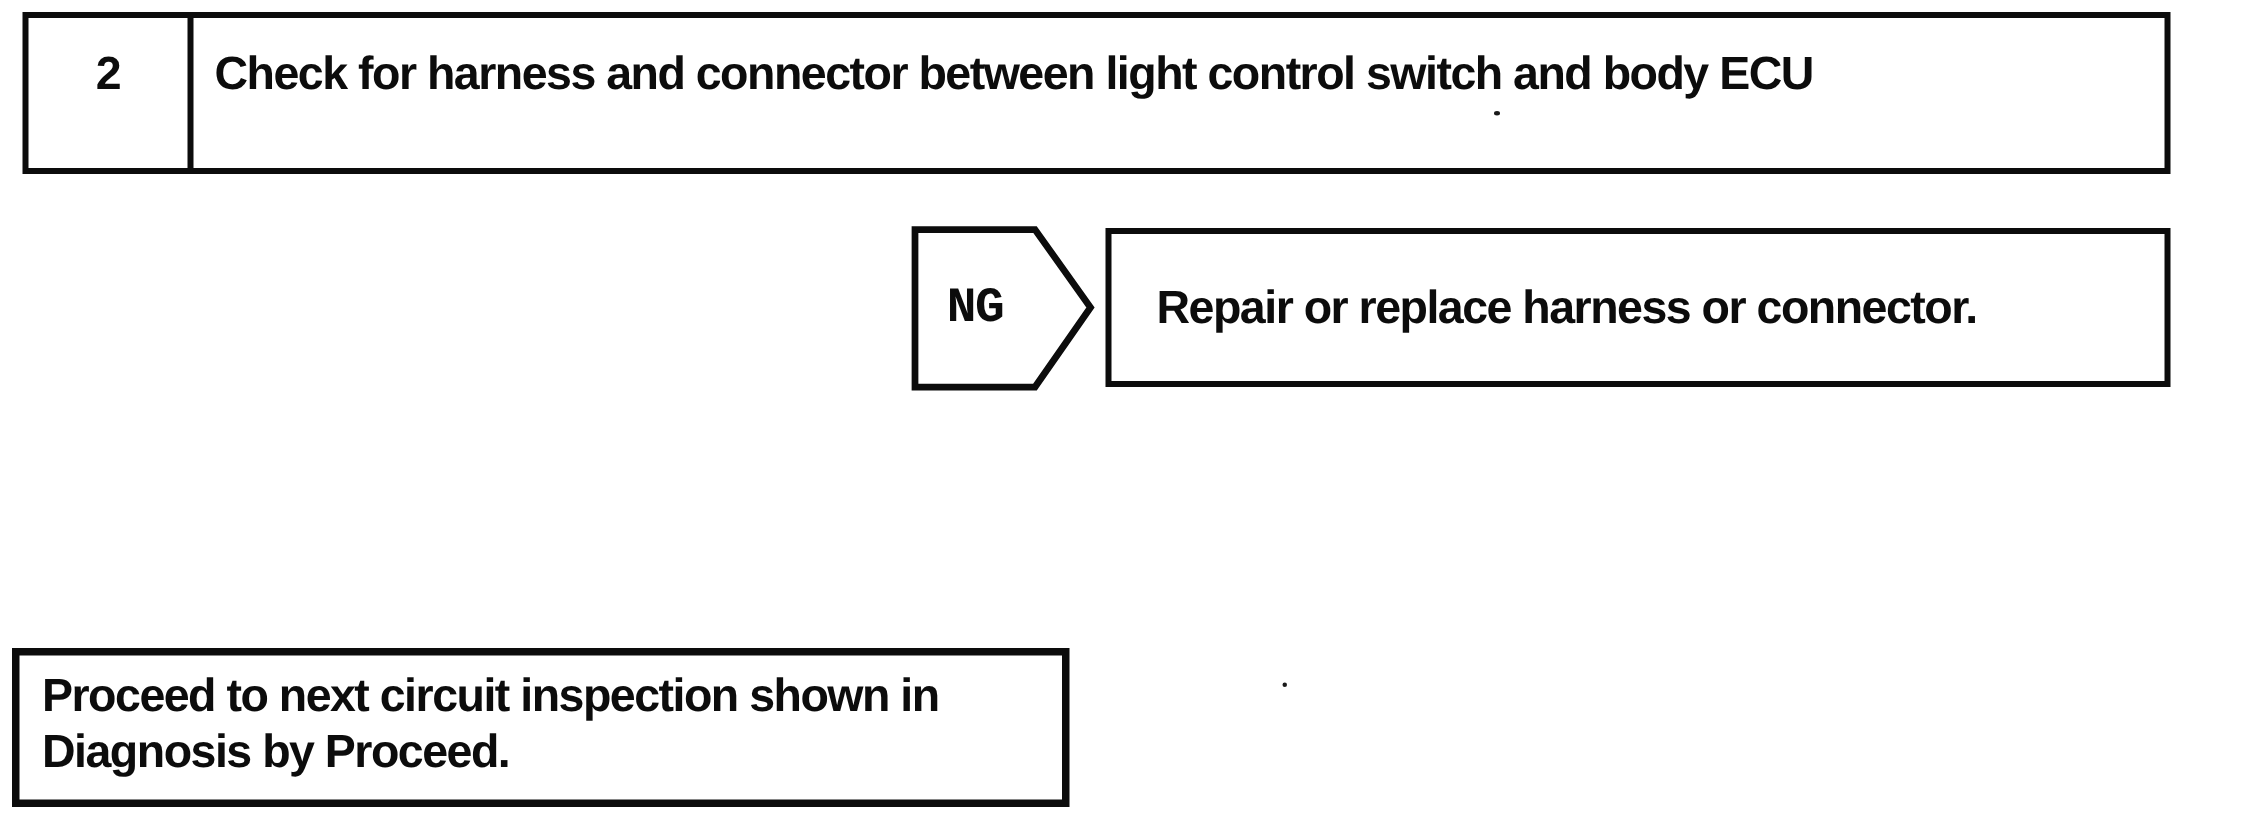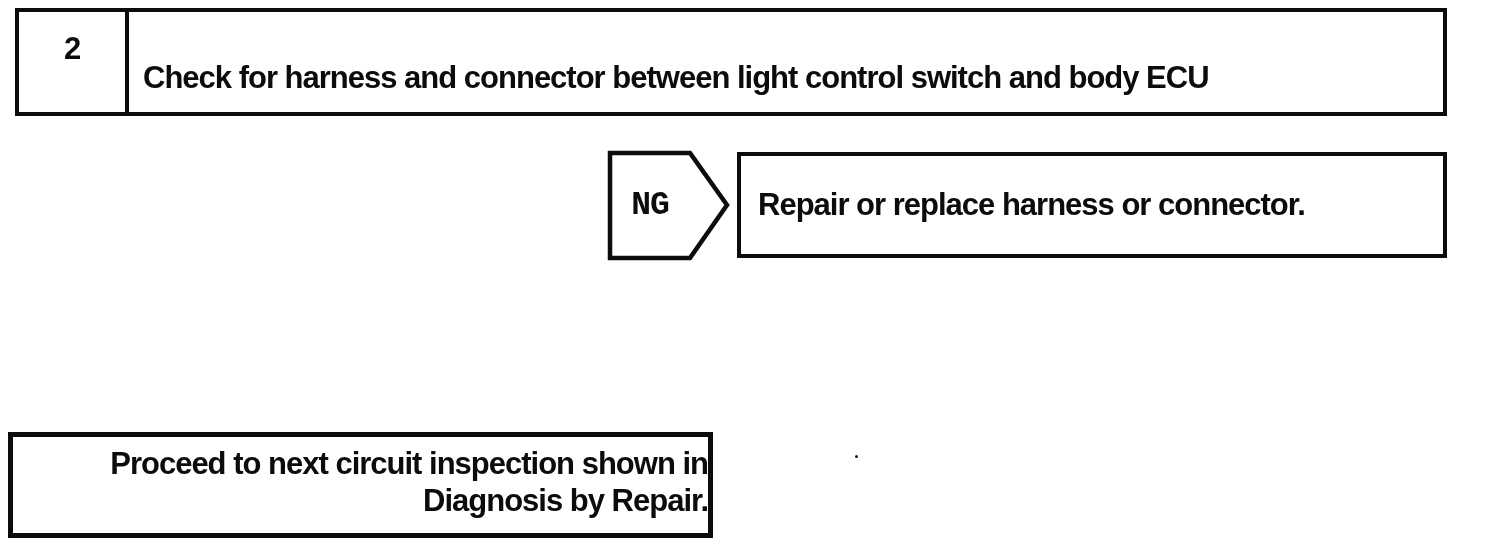--- a/index.html
+++ b/index.html
@@ -35,25 +35,24 @@
     box-sizing: border-box;
     width: 110px;
     border-right: 4px solid #0c0c0c;
     text-align: center;
     padding-top: 19px;
     font-size: 31px;
     letter-spacing: -1px;
   }
   .step-title {
     flex: 1;
-    padding: 36px 0 0 14px;
+    padding: 19px 0 0 14px;
     font-size: 31px;
     letter-spacing: -1px;
     white-space: nowrap;
-    margin-top: 12px;
   }
   
   .connector {
     position: absolute;
   }
   .connector svg {
     display: block;
   }
   .conn-label {
     position: absolute;
@@ -68,37 +67,37 @@
   .ok-connector { left: 10px; top: 268px; width: 142px; height: 114px; }
   .ok-connector .conn-label { left: 2px; top: 28px; width: 135px; }
   
   .ng-action-box {
     left: 737px;
     top: 152px;
     width: 710px;
     height: 106px;
     display: flex;
     align-items: center;
-    padding-left: 17px;
+    padding-left: 30px;
     font-size: 31px;
     letter-spacing: -1px;
   }
   
   .ok-action-box {
     left: 8px;
     top: 432px;
     width: 705px;
     height: 106px;
     border-width: 5px;
     padding: 8px 0 0 15px;
     font-size: 31px;
     letter-spacing: -1px;
     line-height: 37px;
   }
-  .ok-action-box div { white-space: nowrap; text-align: right; }
+  .ok-action-box div { white-space: nowrap; }
   
   .speck {
     position: absolute;
     background: #1a1a1a;
     border-radius: 50%;
   }
   .speck-a { left: 855px; top: 455px; width: 3px; height: 3px; }
   .speck-b { left: 996px; top: 74px;  width: 4px; height: 3px; }
 </style>
 </head>
@@ -118,19 +117,19 @@
     <span class="conn-label">NG</span>
   </div>
 
   <div class="box ng-action-box">
     <span>Repair or replace harness or connector.</span>
   </div>
 
 
   <div class="box ok-action-box">
     <div>Proceed to next circuit inspection shown in</div>
-    <div>Diagnosis by Repair.</div>
+    <div>Diagnosis by Proceed.</div>
   </div>
 
   <span class="speck speck-a"></span>
   <span class="speck speck-b"></span>
 
 </div>
 
 </body></html>

